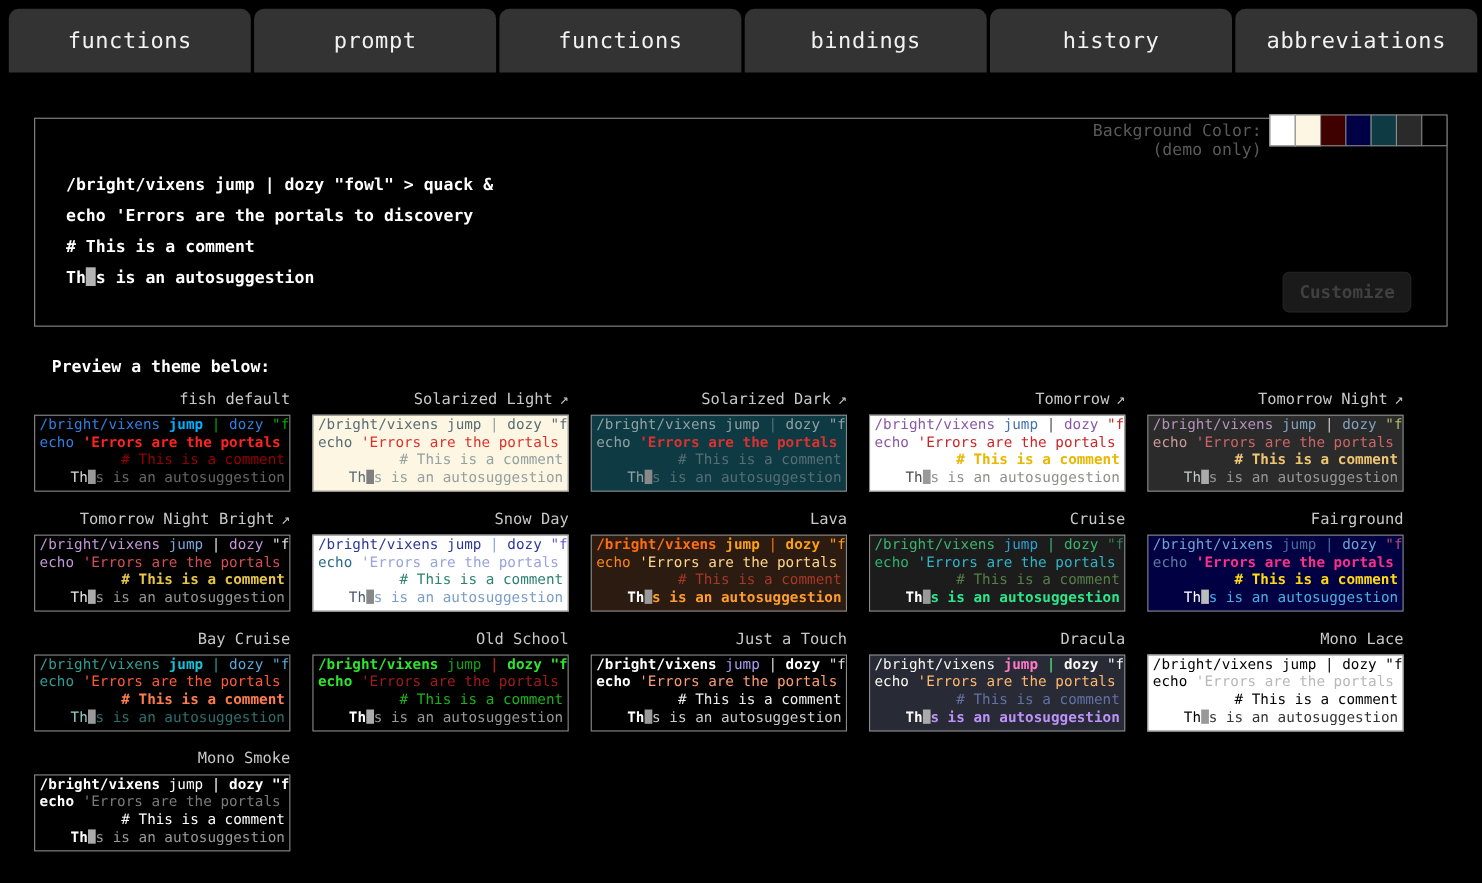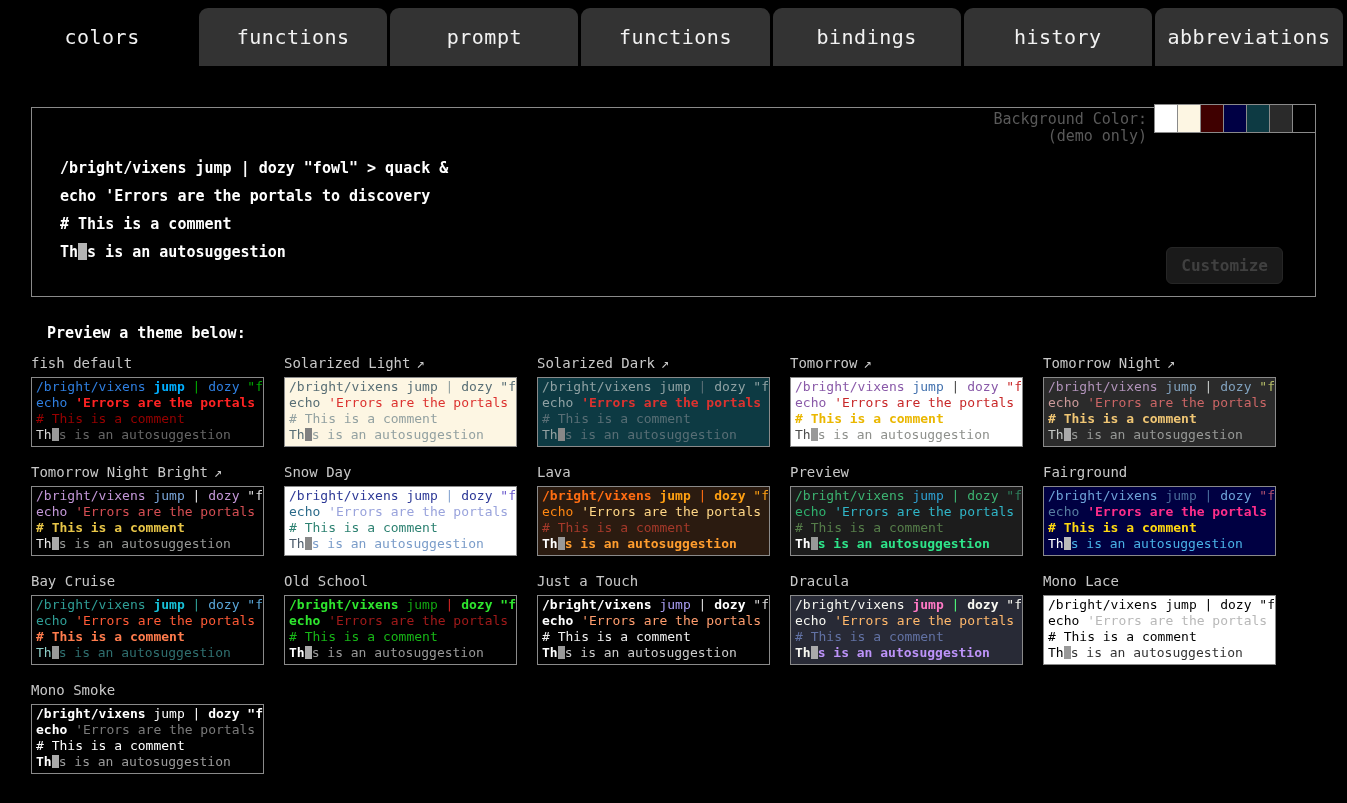--- a/index.html
+++ b/index.html
@@ -93,21 +93,21 @@
     font-size: 15px;
     font-weight: bold;
   }
   .theme-grid {
     margin-left: 31px;
     display: grid;
     grid-template-columns: repeat(5, 233px);
     column-gap: 20px;
     row-gap: 17px;
   }
-  .theme-card { cursor: pointer; }
+  .theme-card { cursor: pointer; text-align: right; }
   .theme-title {
     color: #c8c8c8;
     font-size: 14px;
     height: 18px;
     margin-bottom: 4px;
     white-space: pre;
     overflow: hidden;
   }
   .theme-title .ext { margin-left: 6px; }
   .theme-box {
@@ -124,21 +124,20 @@
     width: 7px; height: 13px;
     vertical-align: -2px;
   }
 </style>
 </head>
 <body>
 
 <div class="page">
 
   <nav class="tabs" id="tabs">
-      <div class="tab active">colors</div>
       <div class="tab">functions</div>
       <div class="tab">prompt</div>
       <div class="tab">functions</div>
       <div class="tab">bindings</div>
       <div class="tab">history</div>
       <div class="tab">abbreviations</div>
     </nav>
 
   <section class="demo-box">
     <div class="bgpick">
@@ -189,21 +188,21 @@
       </div>
       <div class="theme-card">
         <div class="theme-title"><span>Snow Day</span></div>
         <div class="theme-box" style="background: rgb(255, 255, 255);"><div><span style="color: rgb(44, 56, 150);">/bright/vixens</span> <span style="color: rgb(44, 56, 150);">jump</span> <span style="color: rgb(137, 167, 209);">|</span> <span style="color: rgb(44, 56, 150);">dozy</span> <span style="color: rgb(106, 90, 205);">"fowl" &gt; quack &amp;</span></div><div><span style="color: rgb(43, 106, 138);">echo</span> <span style="color: rgb(153, 163, 220);">'Errors are the portals to discovery</span></div><div><span style="color: rgb(46, 130, 114);"># This is a comment</span></div><div><span style="color: rgb(74, 90, 106);">Th</span><span class="cursor" style="background: rgb(136, 136, 136);"></span><span style="color: rgb(122, 156, 201);">s is an autosuggestion</span></div></div>
       </div>
       <div class="theme-card">
         <div class="theme-title"><span>Lava</span></div>
         <div class="theme-box" style="background: rgb(43, 27, 16);"><div><span style="color: rgb(255, 109, 18); font-weight: bold;">/bright/vixens</span> <span style="color: rgb(255, 160, 18); font-weight: bold;">jump</span> <span style="color: rgb(255, 109, 18);">|</span> <span style="color: rgb(255, 160, 18); font-weight: bold;">dozy</span> <span style="color: rgb(255, 160, 18);">"fowl" &gt; quack &amp;</span></div><div><span style="color: rgb(255, 135, 18);">echo</span> <span style="color: rgb(255, 215, 135);">'Errors are the portals to discovery</span></div><div><span style="color: rgb(165, 57, 42);"># This is a comment</span></div><div><span style="color: rgb(255, 255, 255); font-weight: bold;">Th</span><span class="cursor" style="background: rgb(153, 153, 153);"></span><span style="color: rgb(255, 157, 46); font-weight: bold;">s is an autosuggestion</span></div></div>
       </div>
       <div class="theme-card">
-        <div class="theme-title"><span>Preview</span></div>
+        <div class="theme-title"><span>Cruise</span></div>
         <div class="theme-box" style="background: rgb(28, 28, 28);"><div><span style="color: rgb(60, 179, 113);">/bright/vixens</span> <span style="color: rgb(46, 159, 208);">jump</span> <span style="color: rgb(60, 179, 113);">|</span> <span style="color: rgb(60, 179, 113);">dozy</span> <span style="color: rgb(46, 125, 91);">"fowl" &gt; quack &amp;</span></div><div><span style="color: rgb(46, 178, 110);">echo</span> <span style="color: rgb(48, 181, 199);">'Errors are the portals to discovery</span></div><div><span style="color: rgb(86, 126, 74);"># This is a comment</span></div><div><span style="color: rgb(255, 255, 255); font-weight: bold;">Th</span><span class="cursor" style="background: rgb(153, 153, 153);"></span><span style="color: rgb(46, 229, 138); font-weight: bold;">s is an autosuggestion</span></div></div>
       </div>
       <div class="theme-card">
         <div class="theme-title"><span>Fairground</span></div>
         <div class="theme-box" style="background: rgb(0, 0, 66);"><div><span style="color: rgb(110, 163, 216);">/bright/vixens</span> <span style="color: rgb(74, 108, 155);">jump</span> <span style="color: rgb(74, 108, 155);">|</span> <span style="color: rgb(110, 163, 216);">dozy</span> <span style="color: rgb(176, 80, 112);">"fowl" &gt; quack &amp;</span></div><div><span style="color: rgb(87, 125, 160);">echo</span> <span style="color: rgb(255, 46, 138); font-weight: bold;">'Errors are the portals to discovery</span></div><div><span style="color: rgb(255, 217, 17); font-weight: bold;"># This is a comment</span></div><div><span style="color: rgb(255, 255, 255);">Th</span><span class="cursor" style="background: rgb(187, 187, 187);"></span><span style="color: rgb(73, 177, 230);">s is an autosuggestion</span></div></div>
       </div>
       <div class="theme-card">
         <div class="theme-title"><span>Bay Cruise</span></div>
         <div class="theme-box" style="background: rgb(0, 0, 0);"><div><span style="color: rgb(47, 158, 150);">/bright/vixens</span> <span style="color: rgb(24, 193, 216); font-weight: bold;">jump</span> <span style="color: rgb(47, 158, 150);">|</span> <span style="color: rgb(90, 167, 216);">dozy</span> <span style="color: rgb(90, 167, 216);">"fowl" &gt; quack &amp;</span></div><div><span style="color: rgb(47, 158, 150);">echo</span> <span style="color: rgb(255, 90, 54);">'Errors are the portals to discovery</span></div><div><span style="color: rgb(255, 124, 77); font-weight: bold;"># This is a comment</span></div><div><span style="color: rgb(143, 208, 201);">Th</span><span class="cursor" style="background: rgb(153, 153, 153);"></span><span style="color: rgb(47, 111, 111);">s is an autosuggestion</span></div></div>
       </div>

